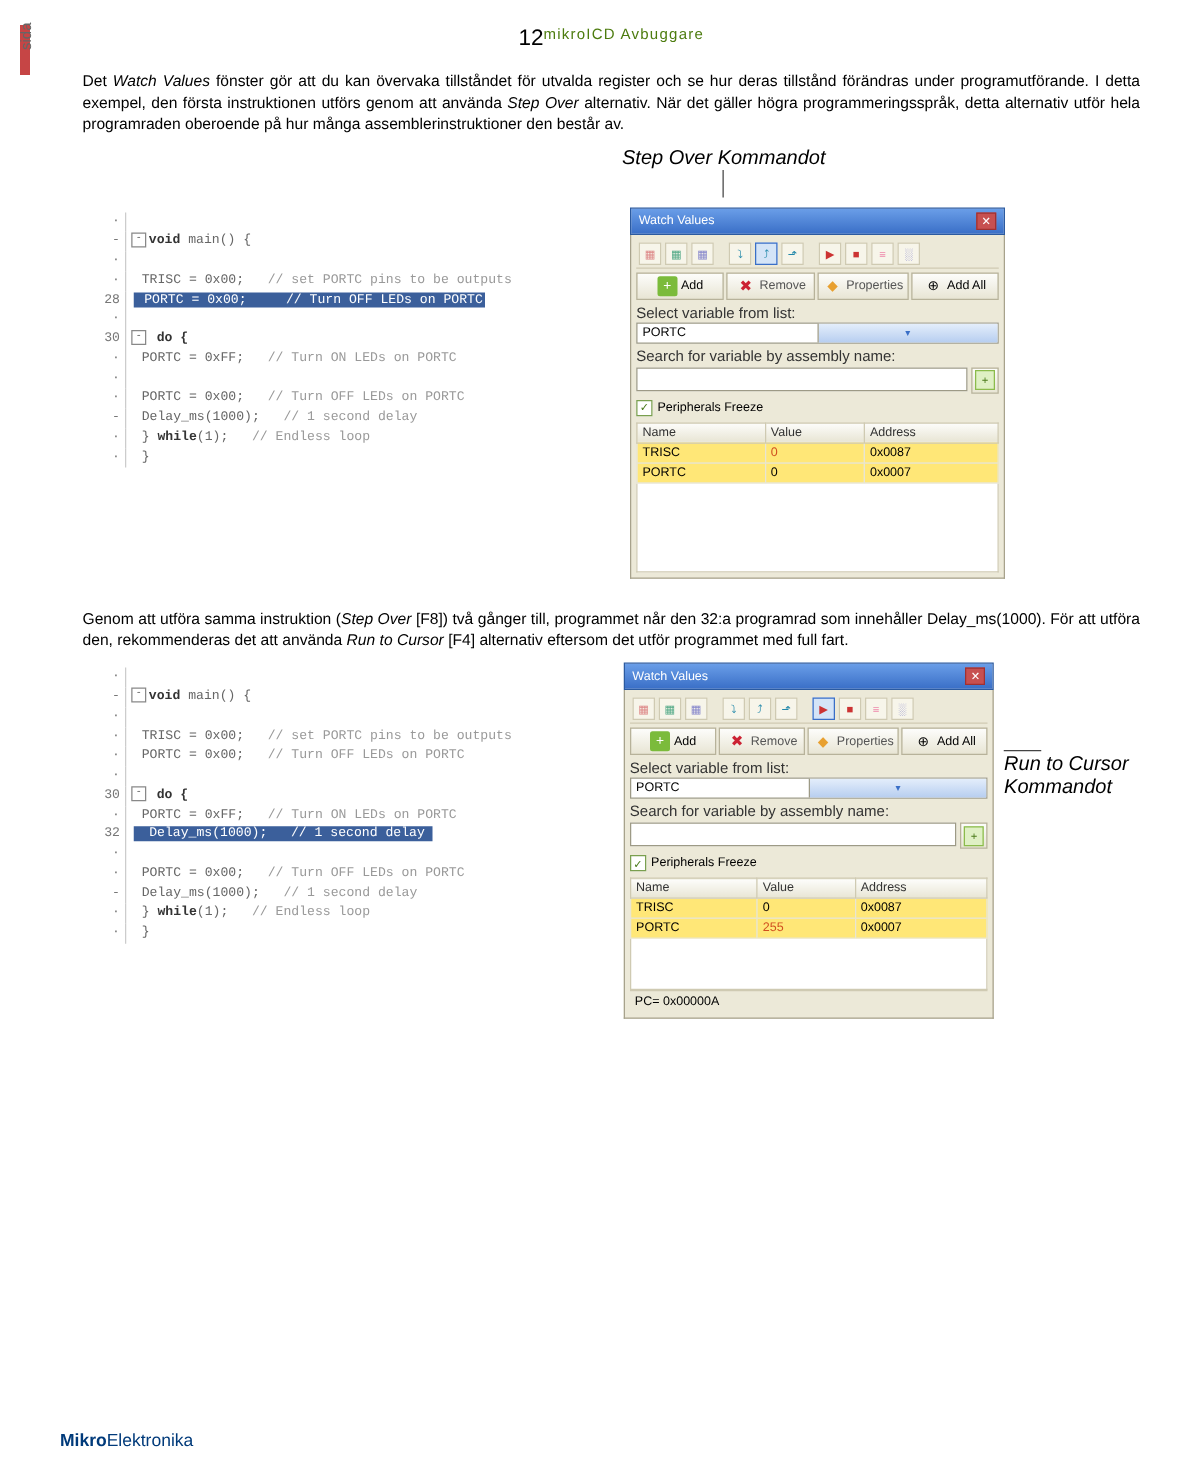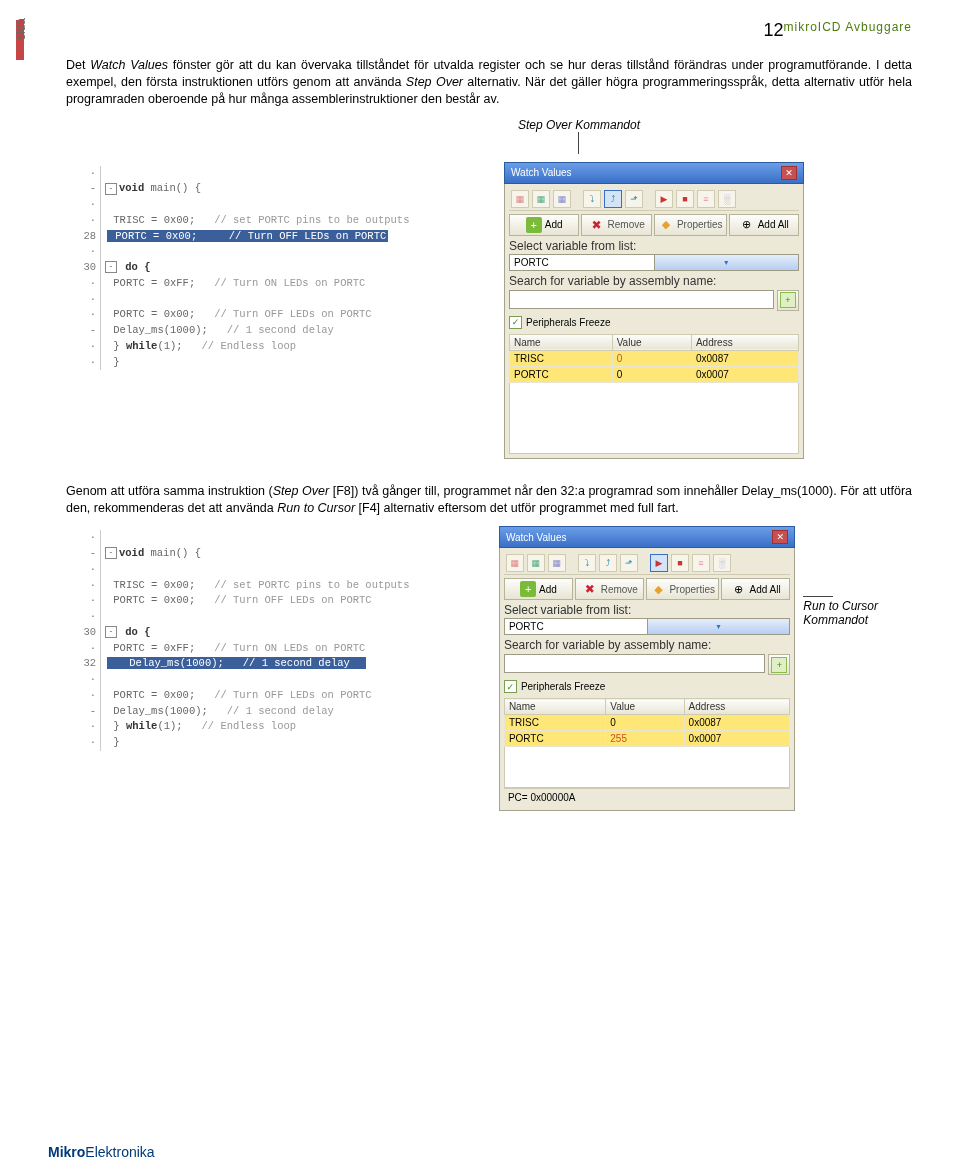--- a/index.html
+++ b/index.html
@@ -1,30 +1,30 @@
 <!DOCTYPE html>
 <html><head>
 <meta charset="utf-8">
 <style>
   body{margin:0;font-family:Arial,Helvetica,sans-serif;font-size:12px;color:#000;background:#fff;width:960px;height:1176px;position:relative}
   .page{padding:20px 48px 20px 66px}
-  .header{display:flex;justify-content:flex-end;align-items:flex-start;margin-bottom:8px}
+  .header{display:flex;justify-content:center;align-items:flex-start;margin-bottom:8px}
   .pg{font-size:18px;color:#000}
   .title{font-size:12px;color:#4d7c0f;letter-spacing:1px}
   .sida{position:absolute;left:14px;top:40px;transform:rotate(-90deg);transform-origin:left top;font-size:12px;color:#666}
   .para{font-size:12.5px;line-height:1.35;margin:16px 0 10px 0;text-align:justify}
   .em{font-style:italic}
-  .callout{font-style:italic;font-size:12px}
+  .callout{font-style:italic;font-size:16px}
   .figrow{display:flex;align-items:flex-start;gap:8px;margin-top:8px}
   .code{background:#fff;border:none;font-family:'Courier New',monospace;font-size:10.5px;color:#666;line-height:1.5}
   .gutter{display:inline-block;width:30px;color:#777;text-align:right;padding-right:4px;border-right:1px solid #ccc;margin-right:6px}
   .fold{display:inline-block;width:10px;height:10px;border:1px solid #888;text-align:center;line-height:8px;font-size:8px;color:#555;vertical-align:middle;margin-left:-2px;margin-right:2px}
   .kw{font-weight:bold;color:#333}
   .hl{background:#3b5f9b;color:#fff;padding:0 2px}
-  .hl2{background:#3b5f9b;color:#fff;padding:0 16px}
+  .hl2{background:#3b5f9b;color:#fff;padding:0 6px}
   .cm{color:#999}
   .codeblock{padding:4px 0 4px 0}
   .watch{width:300px;font-family:Tahoma,Arial,sans-serif;font-size:10px}
   .wv-title{background:linear-gradient(#6a9ee8,#3a6fc7);color:#fff;padding:3px 6px;border:1px solid #2b5aa0;display:flex;justify-content:space-between;align-items:center}
   .wv-title .x{background:#c75050;color:#fff;width:14px;height:12px;display:flex;align-items:center;justify-content:center;font-size:9px;border:1px solid #a03030}
   .wv-body{background:#ece9d8;border:1px solid #a7a28c;border-top:none;padding:4px}
   .wv-tool{display:flex;gap:3px;padding:2px;border-bottom:1px solid #cfcab2;margin-bottom:3px;align-items:center}
   .ticon{width:16px;height:16px;display:inline-flex;align-items:center;justify-content:center;border:1px solid #cfcab2;background:#f7f5ea;font-size:9px}
   .wv-btns{display:flex;gap:2px;margin:3px 0}
   .wbtn{flex:1;display:flex;align-items:center;justify-content:center;gap:3px;border:1px solid #b7b29a;background:linear-gradient(#fdfdfb,#e8e5d4);padding:2px 3px;font-size:10px;color:#555}

